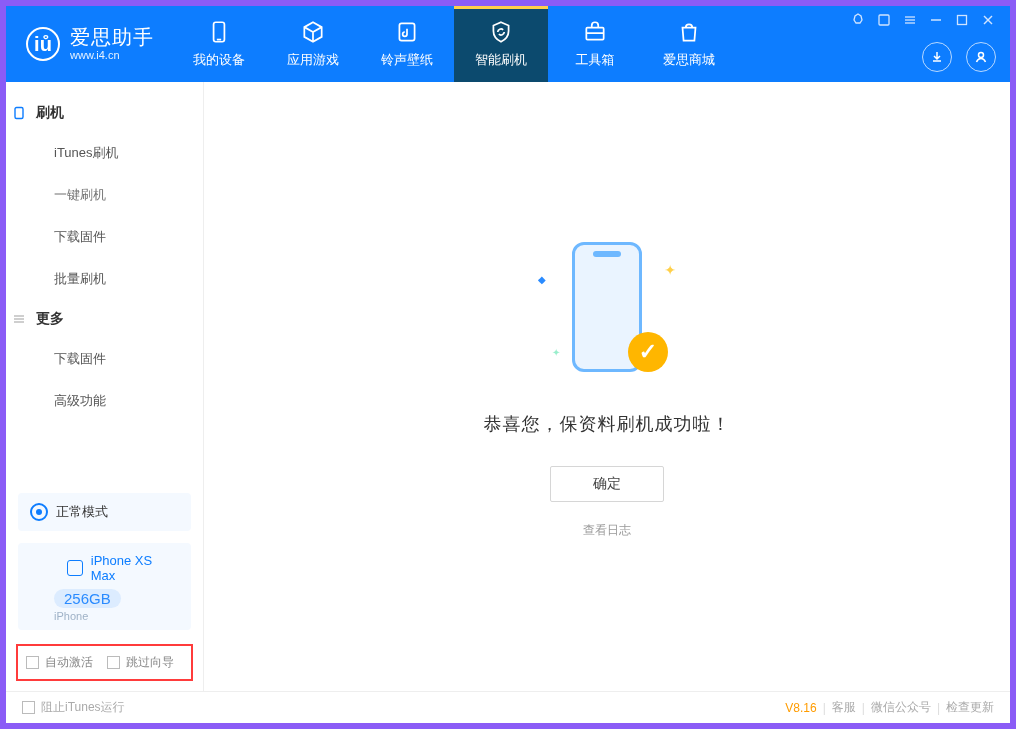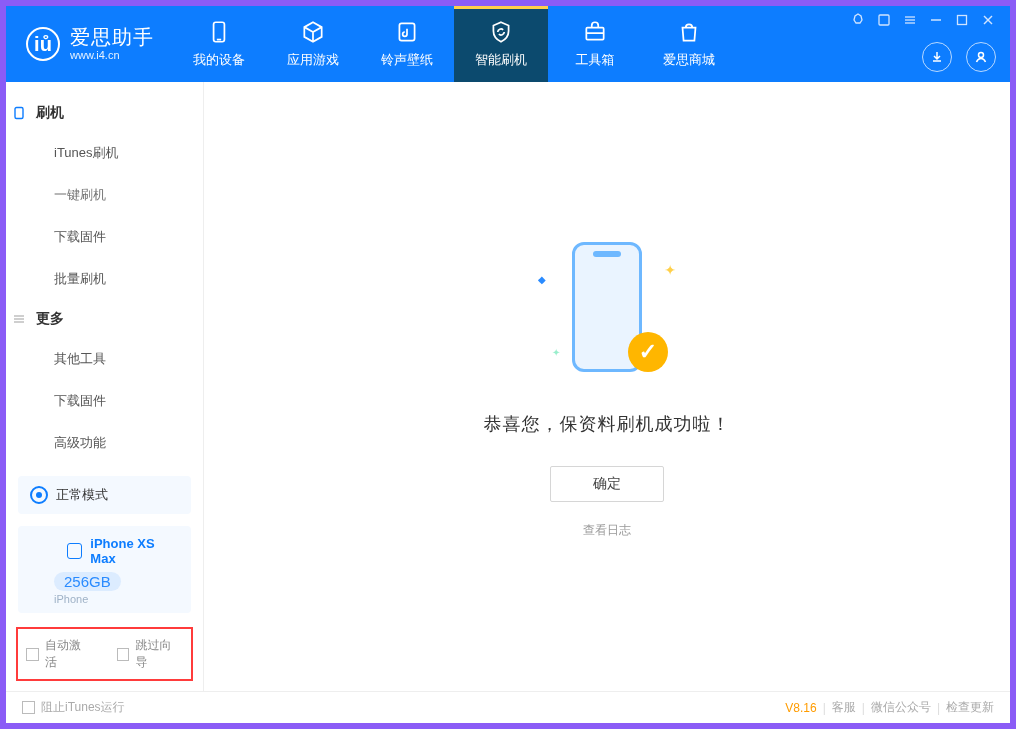--- a/index.html
+++ b/index.html
@@ -32,26 +32,26 @@
 .side-group-title { display: flex; align-items: center; gap: 10px; padding: 10px 6px; font-size: 14px; color: #333; font-weight: 600; }
 .side-group-title .ico { width: 14px; height: 14px; display: inline-flex; align-items: center; justify-content: center; }
 .side-item { padding: 12px 18px 12px 48px; font-size: 13px; color: #555; cursor: pointer; }
 .side-item.active { color: #737373; }
 
 .mode-card, .device-card { margin: 6px 12px; background: #f4f9ff; border-radius: 4px; padding: 10px 12px; font-size: 13px; color: #333; }
 .mode-card { display: flex; align-items: center; gap: 8px; }
 .mode-dot { width: 18px; height: 18px; border: 2px solid #0d7dff; border-radius: 50%; position: relative; }
 .mode-dot::after { content: ""; position: absolute; width: 6px; height: 6px; background: #0d7dff; border-radius: 50%; left: 4px; top: 4px; }
 .device-card { padding-bottom: 8px; }
-.device-head { display: flex; align-items: center; gap: 8px; font-weight: 700; color: #0d7dff; padding-left: 37px; }
+.device-head { display: flex; align-items: center; gap: 8px; font-weight: 400; color: #0d7dff; padding-left: 37px; }
 .device-phone-ico { width: 16px; height: 16px; border: 1.5px solid #0d7dff; border-radius: 3px; position: relative; }
 .device-cap { display: inline-block; margin: 6px 0 2px 24px; background: #dcecff; color: #2a8bff; border-radius: 10px; padding: 1px 10px; font-size: 15px; }
 .device-type { margin-left: 24px; font-size: 11px; color: #9fb2c7; }
 
-.options-row { border: 2px solid #ff3b3b; margin: 8px 10px 10px 10px; padding: 8px 8px; display: flex; gap: 24px; font-size: 12px; color: #888; }
+.options-row { border: 2px solid #ff3b3b; margin: 8px 10px 10px 10px; padding: 8px 8px; display: flex; gap: 14px; font-size: 12px; color: #888; }
 .chk { display: inline-flex; align-items: center; gap: 6px; cursor: pointer; }
 .chk .box { width: 13px; height: 13px; border: 1px solid #bbb; }
 
 
 .main { flex: 1; display: flex; flex-direction: column; align-items: center; justify-content: center; }
 .ill { width: 150px; height: 150px; position: relative; margin-bottom: 28px; }
 .ill .phone { position: absolute; left: 40px; top: 8px; width: 70px; height: 130px; border: 3px solid #6eb8ff; border-radius: 12px; background: #eaf4ff; }
 .ill .phone::before { content: ""; position: absolute; left: 50%; top: 6px; transform: translateX(-50%); width: 28px; height: 6px; background: #6eb8ff; border-radius: 3px; }
 .ill .check { position: absolute; right: 14px; bottom: 12px; width: 40px; height: 40px; background: #ffb600; border-radius: 50%; display: flex; align-items: center; justify-content: center; color: #fff; font-size: 22px; font-weight: bold; }
 .ill .spark { position: absolute; font-size: 14px; color: #ffd04a; }
@@ -208,21 +208,20 @@
         <div class="side-group-title">
           <span class="ico">
               <svg width="14" height="14" viewBox="0 0 14 14" stroke="#bbb" stroke-width="1.4">
                 <line x1="2" y1="4" x2="12" y2="4"></line>
                 <line x1="2" y1="7" x2="12" y2="7"></line>
                 <line x1="2" y1="10" x2="12" y2="10"></line>
               </svg>
             </span>
           <span>更多</span>
         </div>
-        <div class="side-item">其他工具</div>
         <div class="side-item">下载固件</div>
         <div class="side-item">高级功能</div>
       </div>
 
       <div class="mode-card">
         <span class="mode-dot"></span>
         <span>正常模式</span>
       </div>
 
       <div class="device-card">

